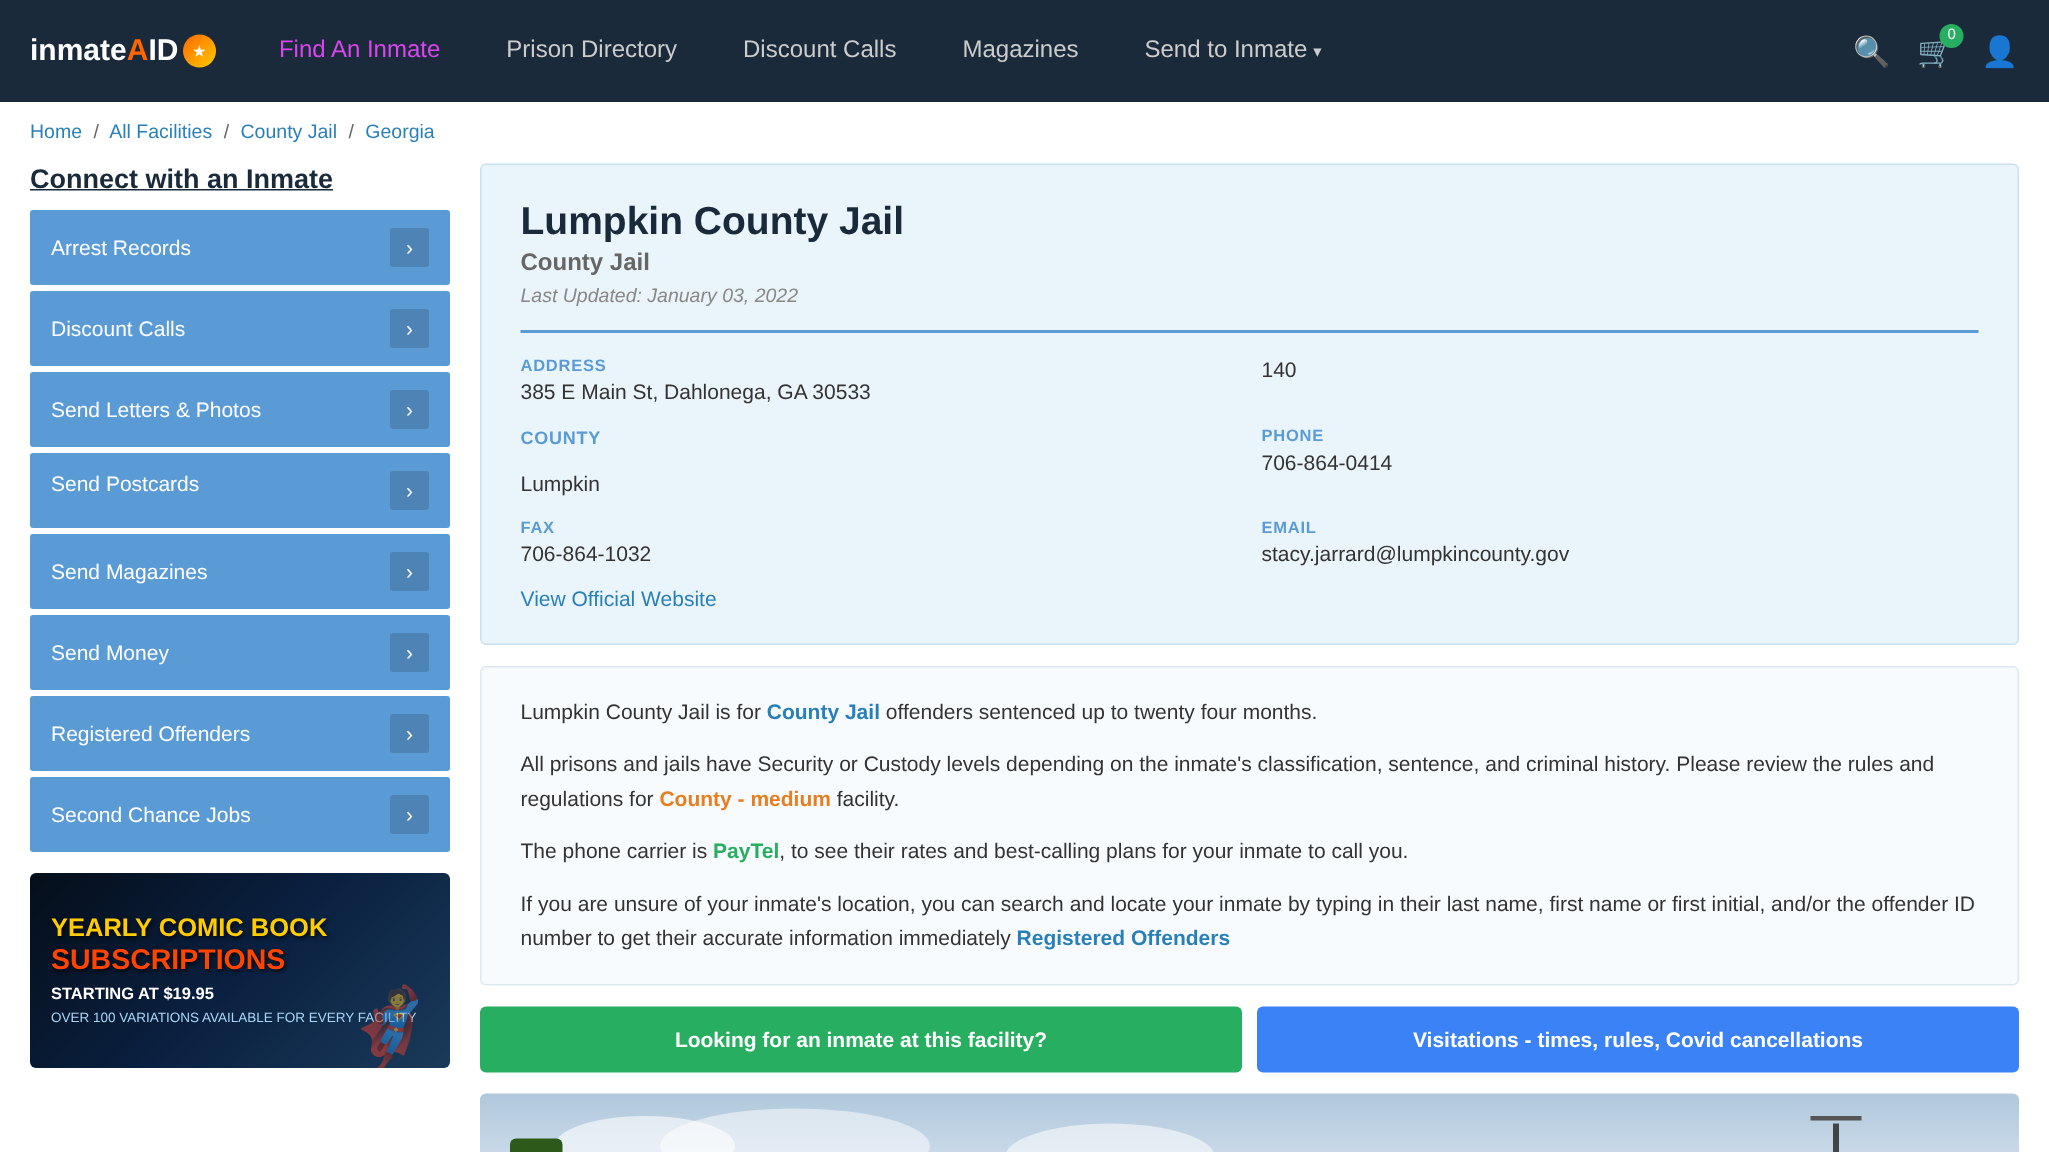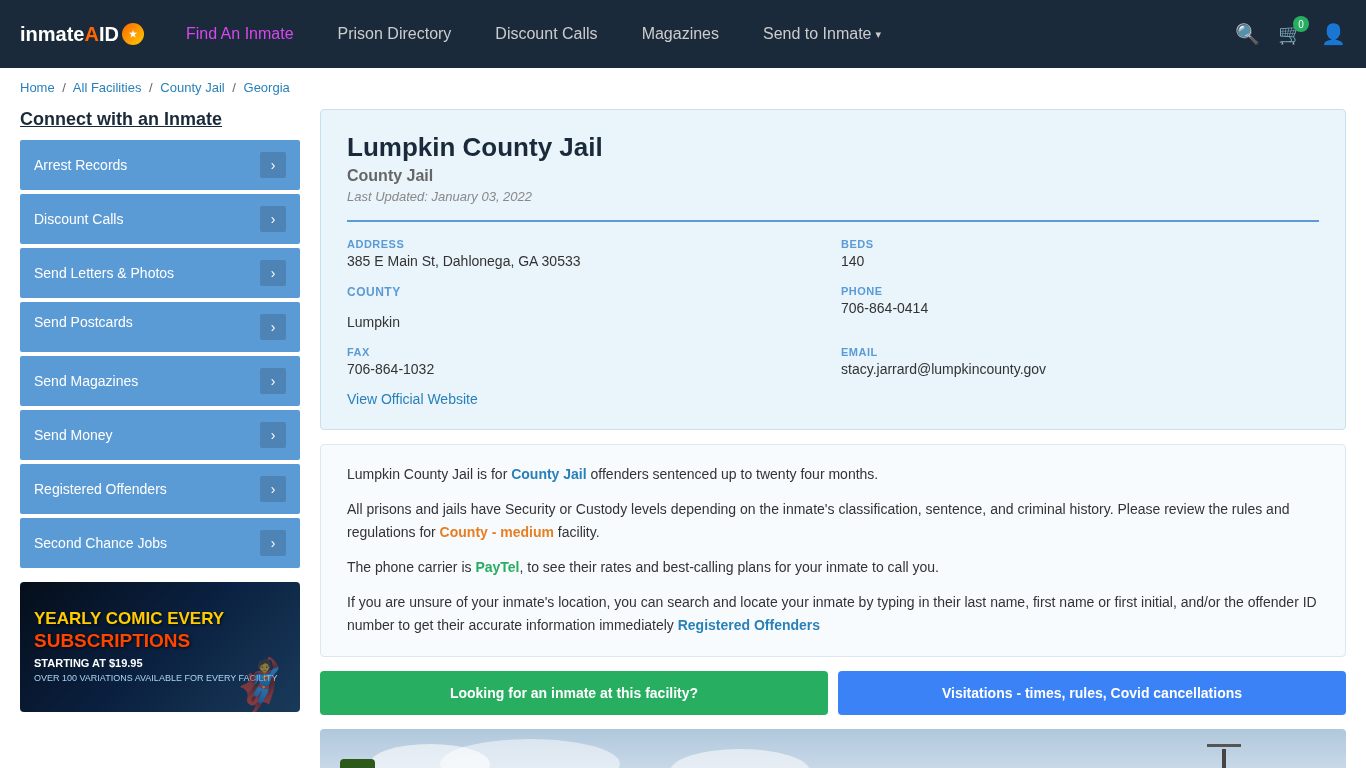--- a/index.html
+++ b/index.html
@@ -87,21 +87,21 @@
       </div>
 
       <div style="background:#5b9bd5; color:#fff; padding:12px 14px; display:flex; align-items:center; justify-content:space-between; cursor:pointer; font-size:14px; border-radius:2px;">
         <span>Second Chance Jobs</span>
         <span style="background:rgba(0,0,0,0.15); border-radius:2px; width:26px; height:26px; display:flex; align-items:center; justify-content:center;">›</span>
       </div>
     </div>
 
     <div style="margin-top:14px; width:280px; min-height:130px; background:linear-gradient(135deg, #050e1a 0%, #0a2040 50%, #1a3a5a 100%); border-radius:4px; overflow:hidden; position:relative; display:flex; flex-direction:column; align-items:flex-start; justify-content:center; padding:14px 14px; cursor:pointer;">
       <div style="color:#ffcc00; font-size:17px; font-weight:900; text-shadow:1px 1px 3px rgba(0,0,0,0.8); line-height:1.2;">
-        <span>YEARLY COMIC EVERY</span>
+        <span>YEARLY COMIC BOOK</span>
       </div>
       <div style="color:#ff4400; font-size:19px; font-weight:900; text-shadow:1px 1px 3px rgba(0,0,0,0.8);">
         <span>SUBSCRIPTIONS</span>
       </div>
       <div style="color:#fff; font-size:11px; font-weight:bold; margin-top:5px;">STARTING AT $19.95</div>
       <div style="color:#aad4f5; font-size:9px; margin-top:4px; line-height:1.3;">OVER 100 VARIATIONS AVAILABLE FOR EVERY FACILITY</div>
 
       <div style="position:absolute; right:8px; bottom:0; font-size:52px; opacity:0.5; line-height:1;">🦸</div>
     </div>
   </aside>
@@ -112,21 +112,20 @@
       <h1 style="font-size:26px; font-weight:bold; color:#1a2a3a; margin-bottom:4px;">Lumpkin County Jail</h1>
       <div style="font-size:16px; font-weight:bold; color:#666; margin-bottom:4px;">County Jail</div>
       <div style="font-size:13px; color:#888; font-style:italic; margin-bottom:16px;">Last Updated: January 03, 2022</div>
 
       <div style="display:grid; grid-template-columns:1fr 1fr; gap:16px; border-top:2px solid #5b9bd5; padding-top:16px; margin-bottom:14px;">
         <div>
           <div style="font-size:11px; font-weight:bold; color:#5b9bd5; text-transform:uppercase; letter-spacing:0.5px; margin-bottom:3px;">ADDRESS</div>
           <div style="font-size:14px; color:#333;">385 E Main St, Dahlonega, GA 30533</div>
         </div>
         <div>
-          <div style="font-size:11px; font-weight:bold; color:#5b9bd5; text-transform:uppercase; letter-spacing:0.5px; margin-bottom:3px;">BEDS</div>
           <div style="font-size:14px; color:#333;">140</div>
         </div>
         <div>
           <div style="font-size:12px; font-weight:bold; color:#5b9bd5; text-transform:uppercase; letter-spacing:0.5px; margin-bottom:15px;">COUNTY</div>
           <div style="font-size:14px; color:#333;">Lumpkin</div>
         </div>
         <div>
           <div style="font-size:11px; font-weight:bold; color:#5b9bd5; text-transform:uppercase; letter-spacing:0.5px; margin-bottom:3px;">PHONE</div>
           <div style="font-size:14px; color:#333;">706-864-0414</div>
         </div>

